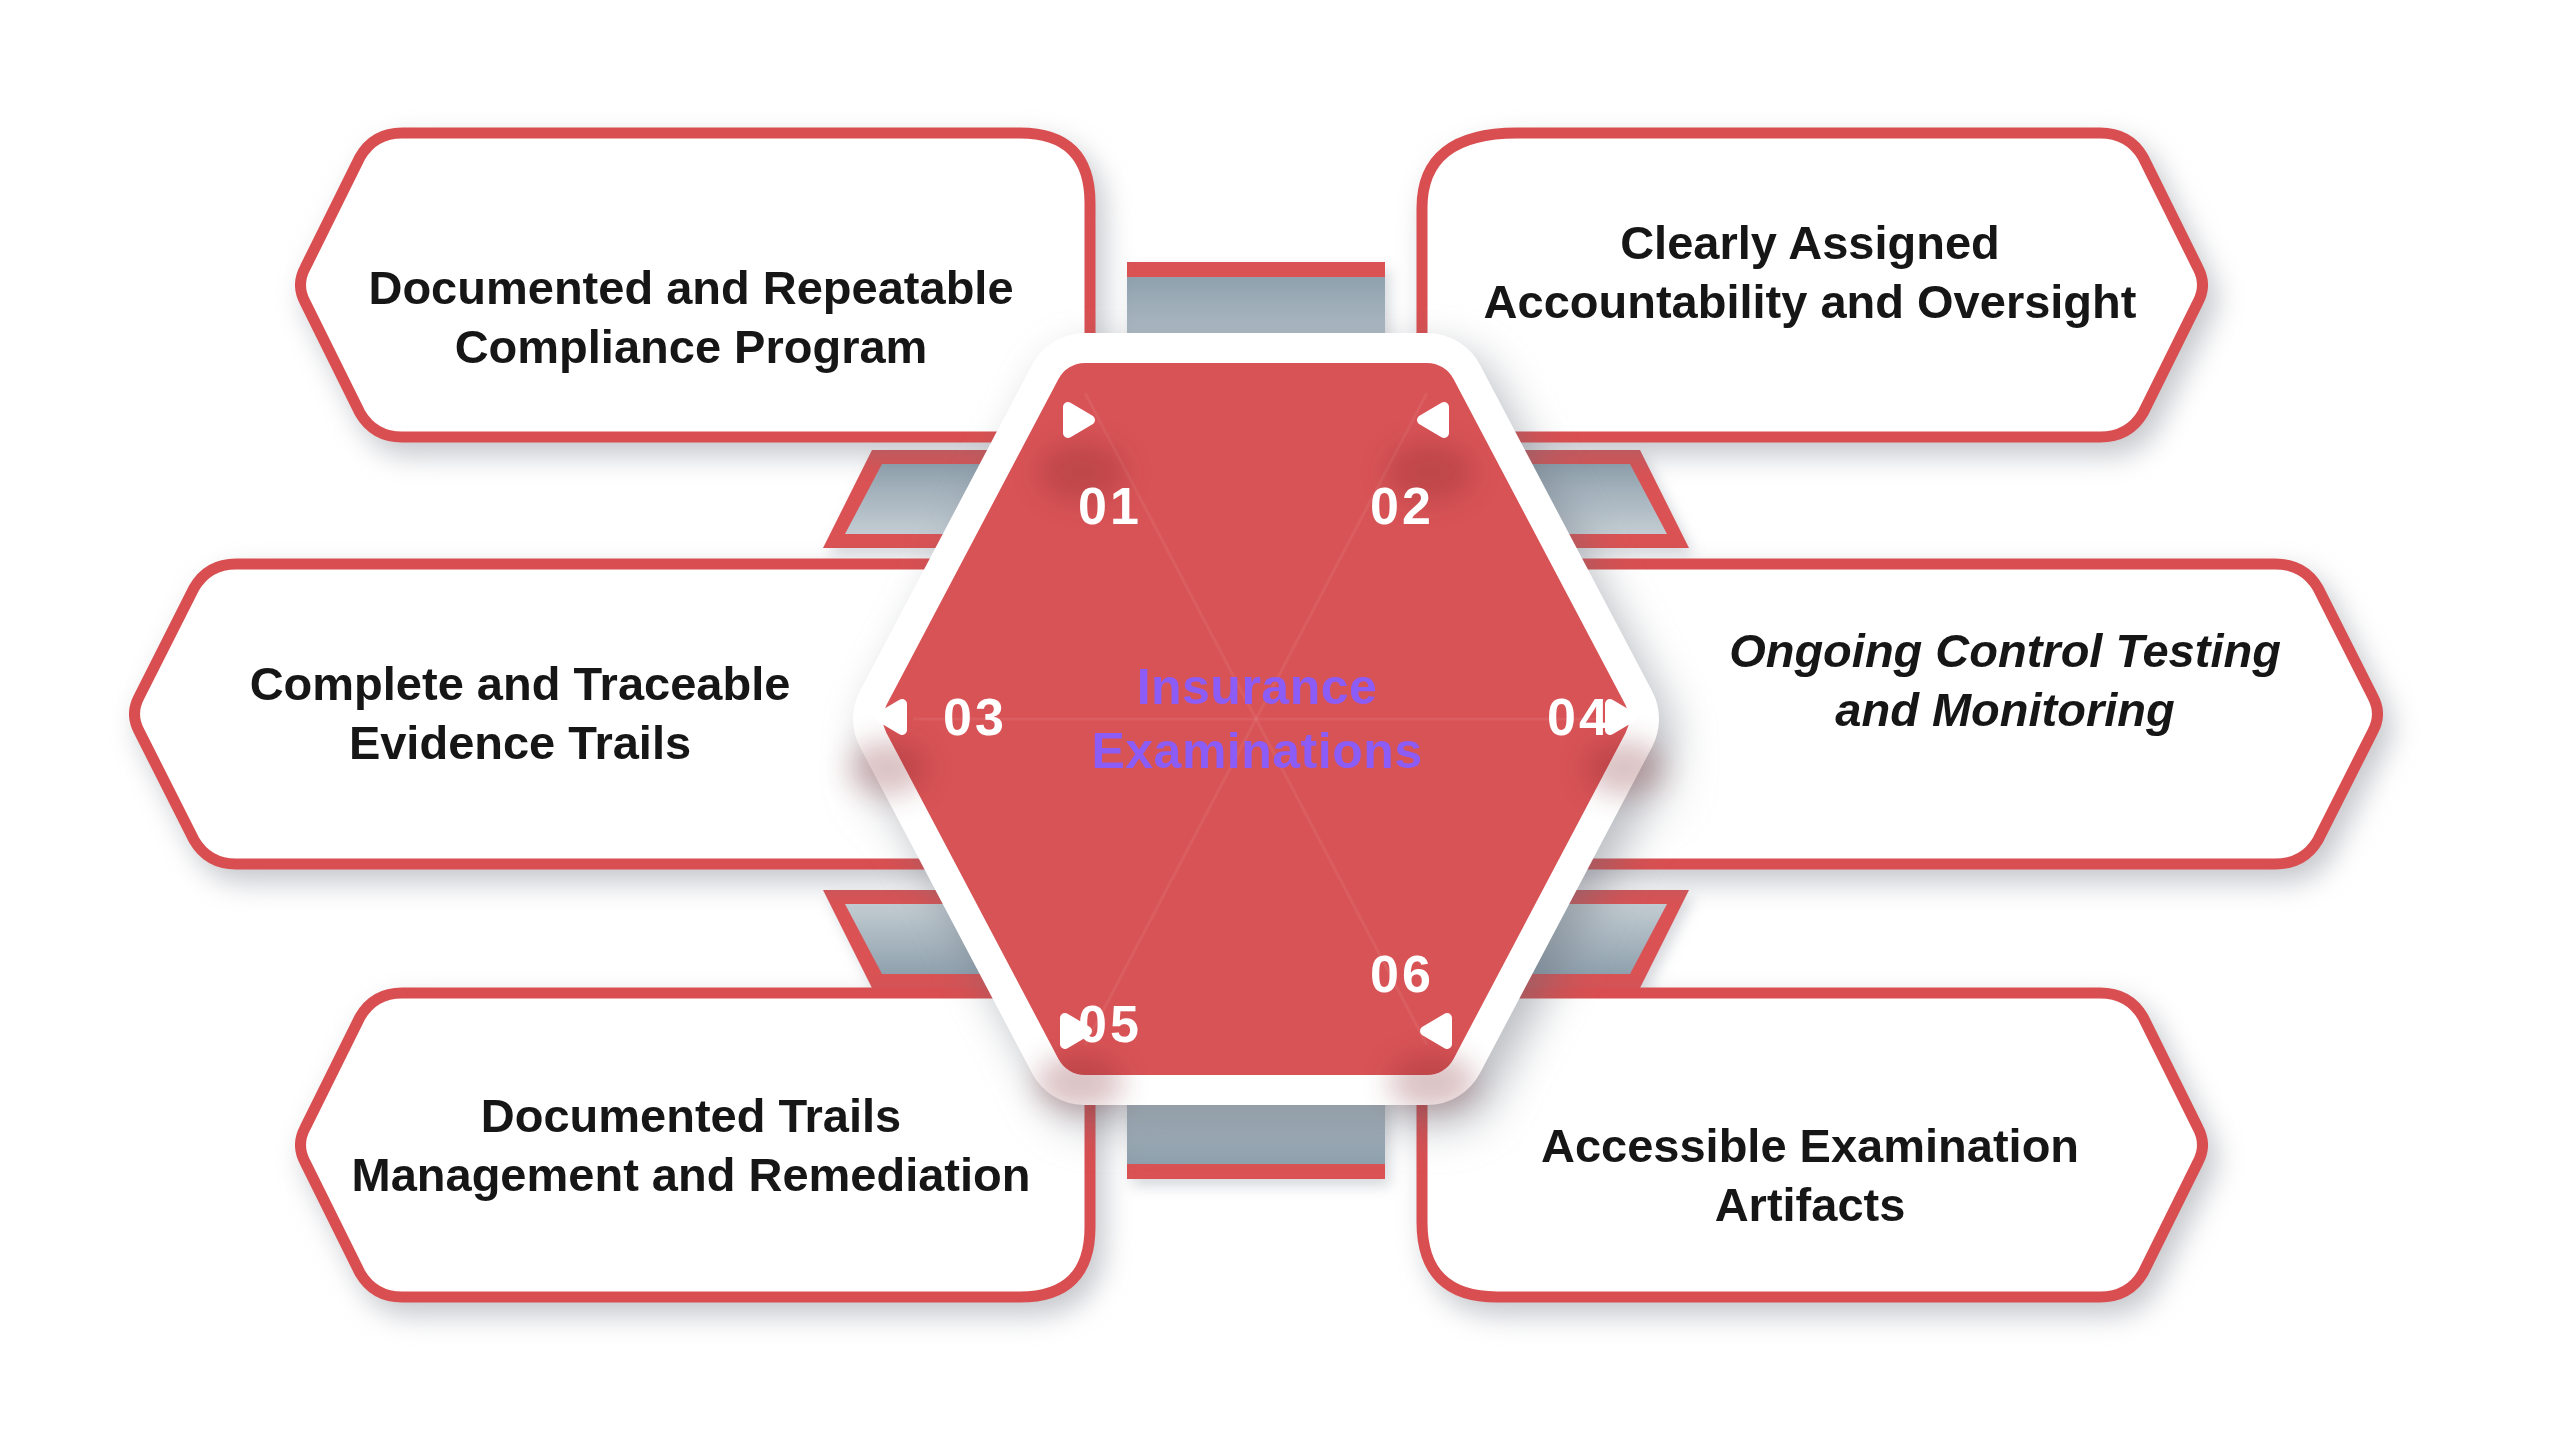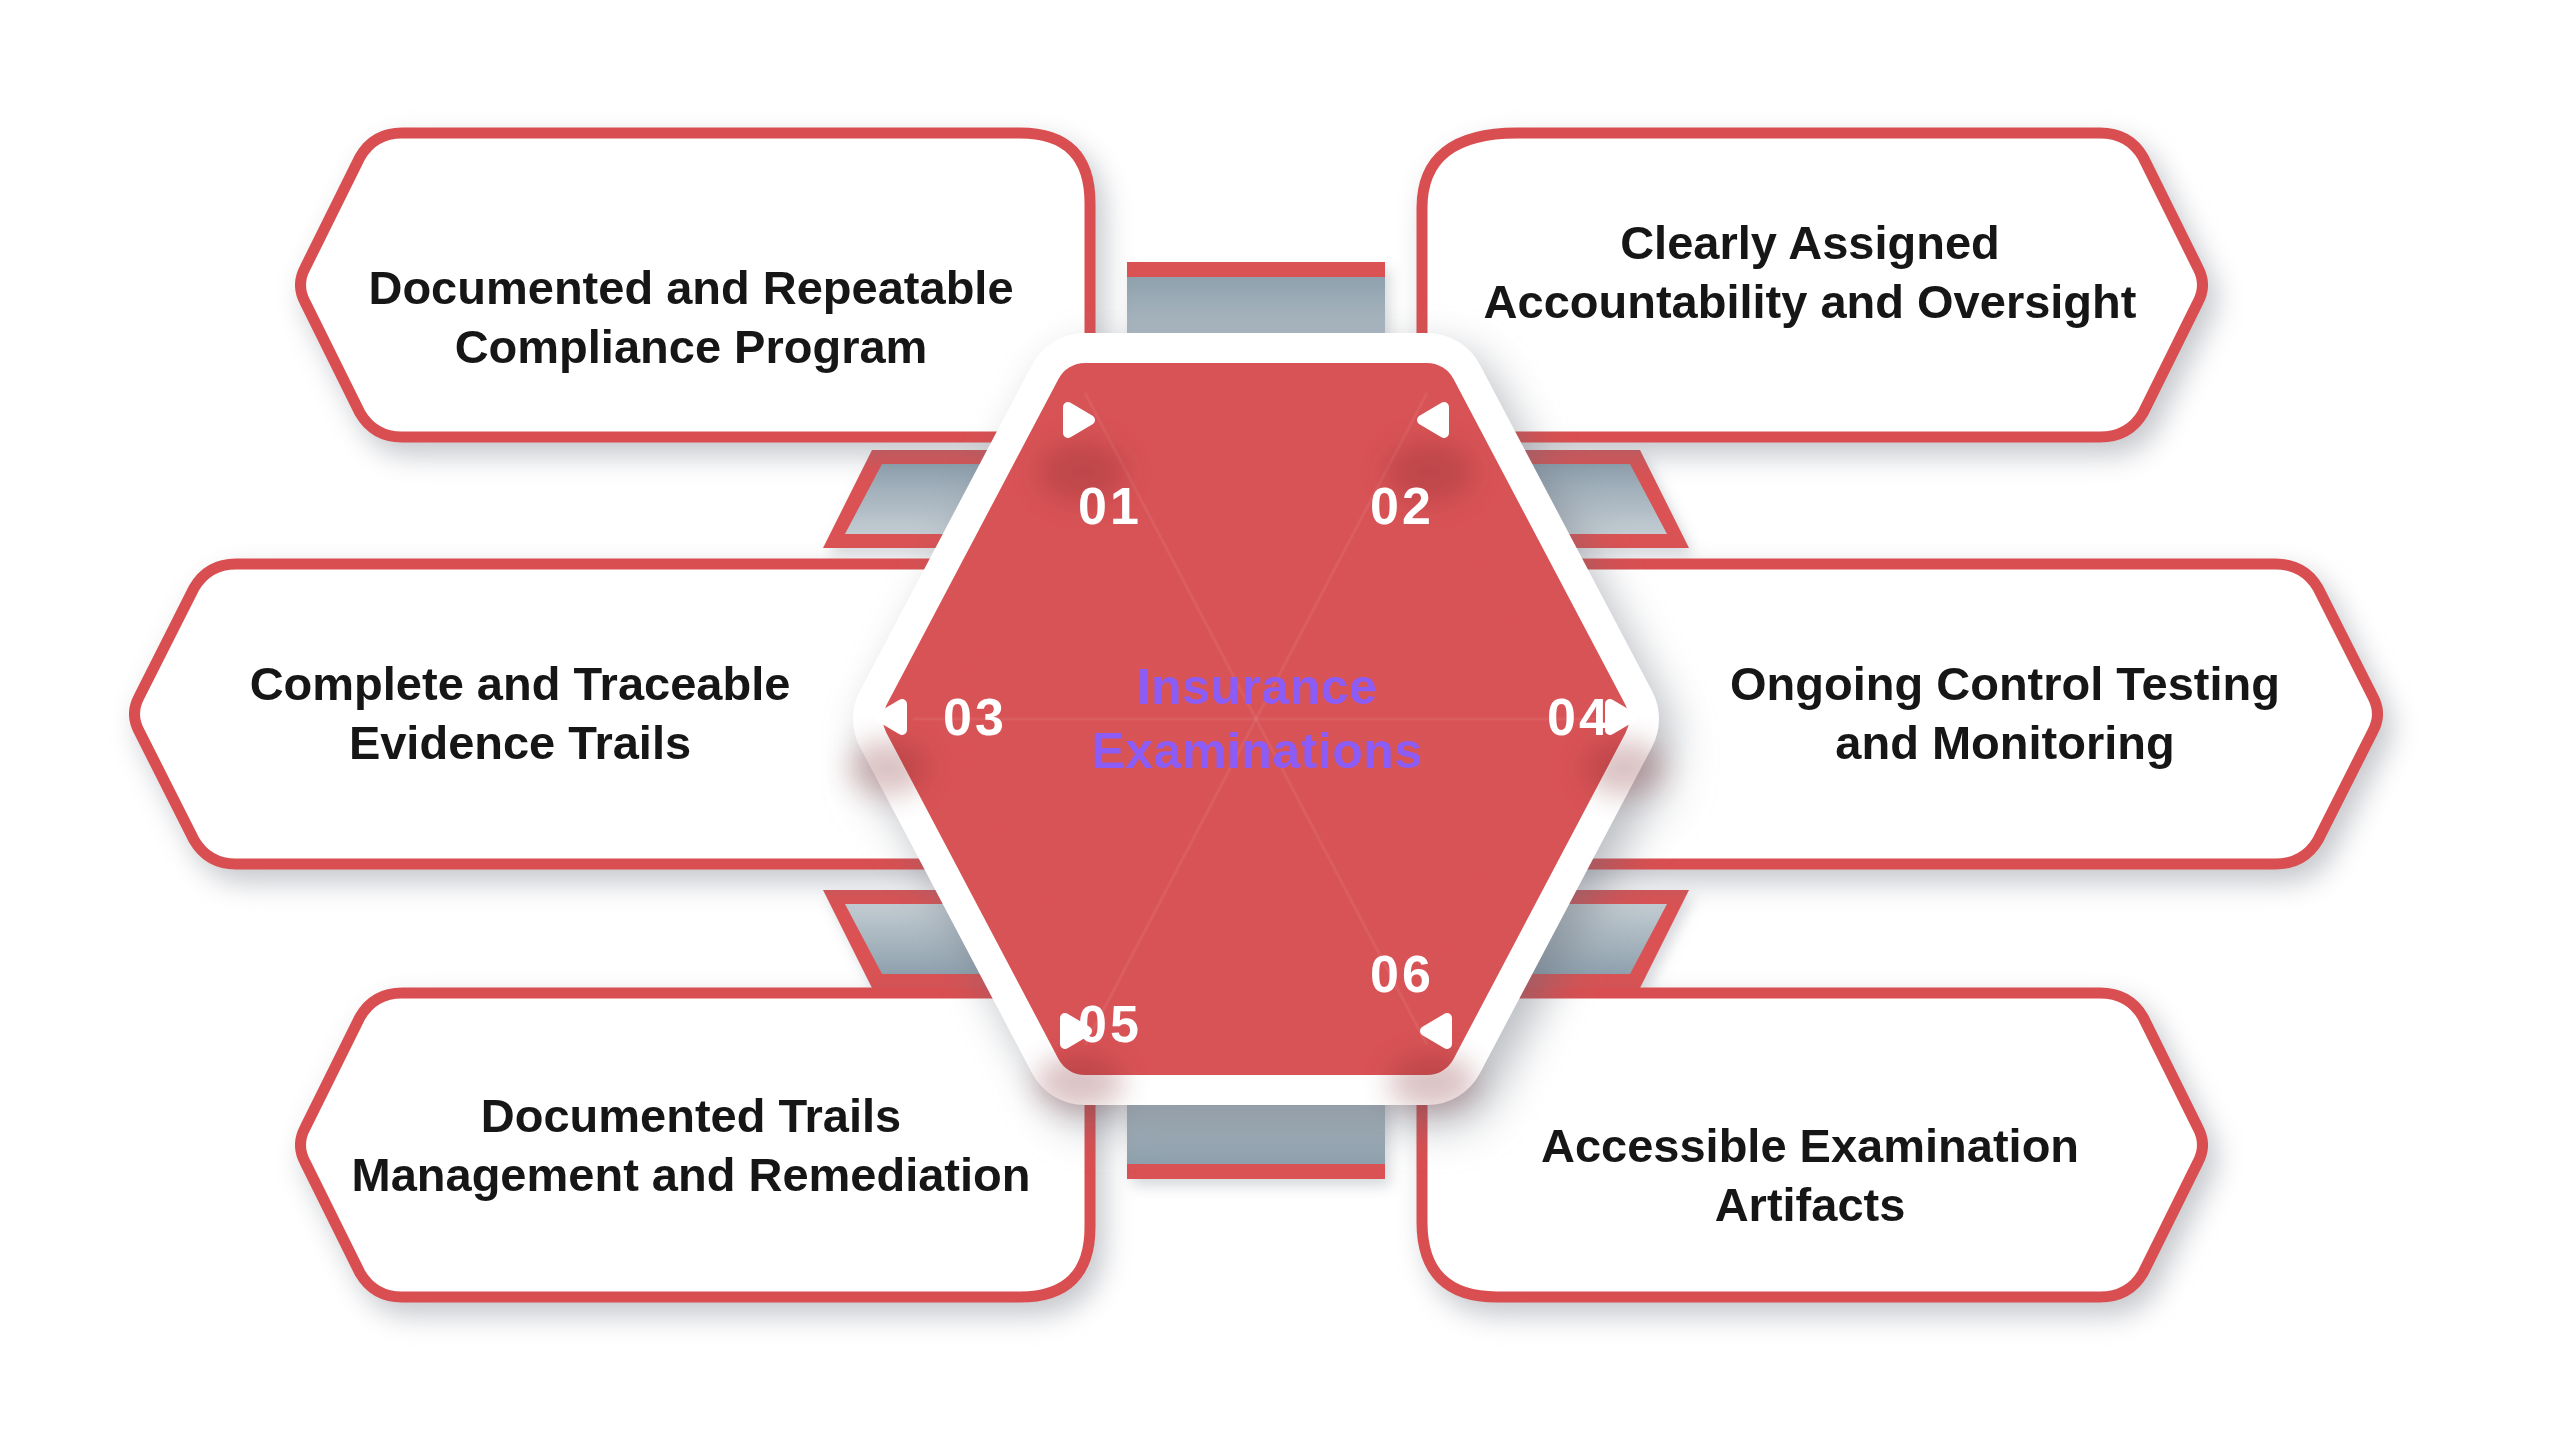--- a/index.html
+++ b/index.html
@@ -12,21 +12,21 @@
   .label{position:absolute;transform:translate(-50%,-50%);text-align:center;
          font-weight:700;font-size:47px;line-height:59px;color:#161616;}
   .label div{white-space:nowrap;}
   .num{position:absolute;transform:translate(-50%,-50%);color:#ffffff;
        font-size:52px;font-weight:700;letter-spacing:3px;white-space:nowrap;}
   .title{position:absolute;left:1257px;top:719px;transform:translate(-50%,-50%);
          color:#8b5cf6;font-weight:700;font-size:50px;line-height:64px;
          letter-spacing:.5px;text-align:center;}
   .title div{white-space:nowrap;}
   #lb1{left:691px;top:272px;margin-top:45px;}   #lb2{left:1810px;top:272px;}
-  #lb3{left:520px;top:713px;}   #lb4{left:2005px;top:713px;}
+  #lb3{left:520px;top:713px;}   #lb4{left:2005px;top:680px;font-style:italic;}
   #lb5{left:691px;top:1145px;}  #lb6{left:1810px;top:1175px;}
   #n1{left:1110px;top:506px;}   #n2{left:1402px;top:506px;}
   #n3{left:975px;top:717px;}    #n4{left:1579px;top:717px;}
   #n5{left:1110px;top:1024px;}   #n6{left:1402px;top:966px;margin-top:8px;}
 </style>
 </head>
 <body>
 
 <div class="canvas">
 

